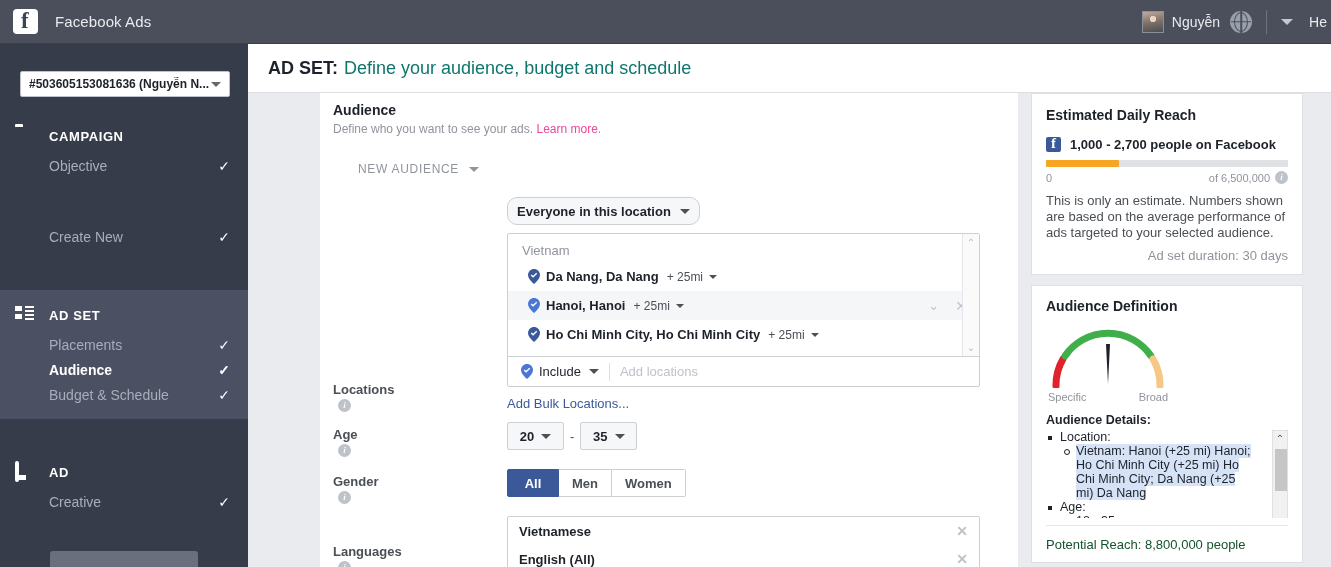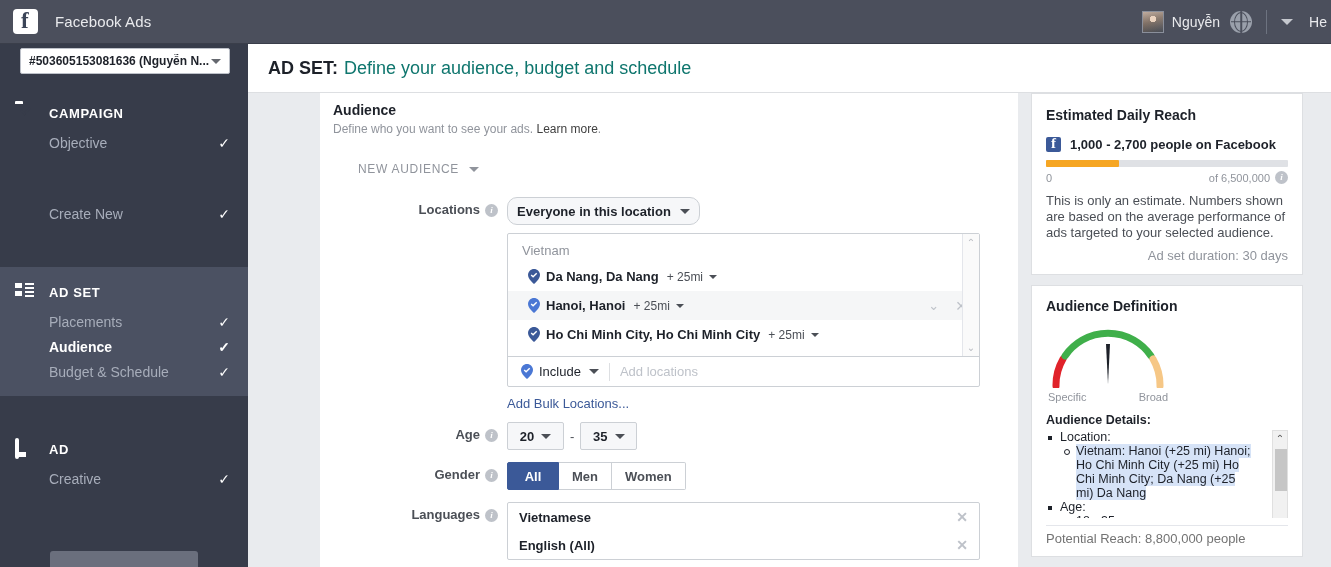--- a/index.html
+++ b/index.html
@@ -65,21 +65,21 @@
     width: 0; height: 0; border-left: 6px solid transparent;
     border-right: 6px solid transparent; border-top: 6px solid #c5c8ce;
   }
   .help-text { color: #e9eaed; font-size: 14px; margin-left: 16px; }
 
   
   .sidebar {
     position: absolute; top: 44px; left: 0; width: 248px; height: 523px;
     background: #373c4a;
   }
-  .sel-wrap { padding: 4px 0 0 20px; }
+  .sel-wrap { padding: 27px 0 0 20px; }
   .acct-select {
     width: 210px; height: 26px; background: #ffffff; border: 1px solid #bdc1c9;
     border-radius: 2px; display: flex; align-items: center;
     padding: 0 8px; font-size: 12px; color: #1d2129; font-weight: bold;
   }
   .acct-select .lbl { white-space: nowrap; overflow: hidden; }
   .acct-select .tri {
     margin-left: auto; width: 0; height: 0;
     border-left: 5px solid transparent; border-right: 5px solid transparent;
     border-top: 5px solid #65686f;
@@ -161,36 +161,36 @@
   .ph-rest { font-size: 18px; color: #0f766e; margin-left: 6px; }
 
   
   .main-col {
     position: absolute; top: 93px; left: 248px; width: 770px; height: 474px;
     background: #fff; border-left: 72px solid #e9ebee; overflow: hidden;
   }
   .main-inner { padding: 9px 0 0 13px; }
   .sec-title { font-size: 14px; font-weight: bold; color: #1d2129; }
   .sec-sub { font-size: 12px; color: #90949c; margin-top: 4px; }
-  .sec-sub a { color: #404040; text-decoration: none; }
+  .sec-sub a { color: #ec4899; text-decoration: none; }
   .new-aud {
     margin: 26px 0 0 25px; font-size: 12px; color: #90949c;
     letter-spacing: .7px; display: flex; align-items: center;
   }
   .new-aud .tri {
     margin-left: 10px; width: 0; height: 0;
     border-left: 5px solid transparent; border-right: 5px solid transparent;
     border-top: 5px solid #90949c;
   }
 
   .field-row { display: flex; margin-top: 16px; }
   .field-label {
     width: 174px; text-align: right; padding-right: 9px; padding-top: 5px;
     font-size: 13px; color: #4b4f56; font-weight: bold;
-    display: flex; justify-content: flex-end; align-items: flex-start;
+    display: flex; justify-content: flex-end; align-items: flex-start; flex-direction: column;
   }
   .info-i {
     display: inline-block; width: 13px; height: 13px; border-radius: 50%;
     background: #bec2c9; color: #fff; font-size: 9px; font-style: italic;
     font-weight: bold; text-align: center; line-height: 13px;
     margin-left: 5px; margin-top: 2px; flex: none;
     font-family: "Liberation Serif", serif;
   }
   .field-body { flex: 1; }
 
@@ -376,21 +376,21 @@
     background: #f1f1f1; border: 1px solid #e0e0e0;
     display: flex; flex-direction: column; align-items: center;
     justify-content: space-between; padding: 2px 0;
     color: #555; font-size: 10px;
   }
   .det-thumb {
     position: absolute; left: 2px; top: 18px; width: 12px; height: 42px;
     background: #c6c6c6;
   }
   .card-div { height: 1px; background: #e4e6eb; margin: 7px 0 0 0; }
-  .pot-reach { font-size: 13px; color: #737373; margin-top: 5px; }
+  .pot-reach { font-size: 13px; color: #14532d; margin-top: 11px; }
 </style>
 </head>
 <body>
 
 <div class="topbar">
   <div class="fb-logo"></div>
   <div class="app-title">Facebook Ads</div>
   <div class="topbar-right">
     <div class="avatar">
         <div class="avatar-inner"></div>

